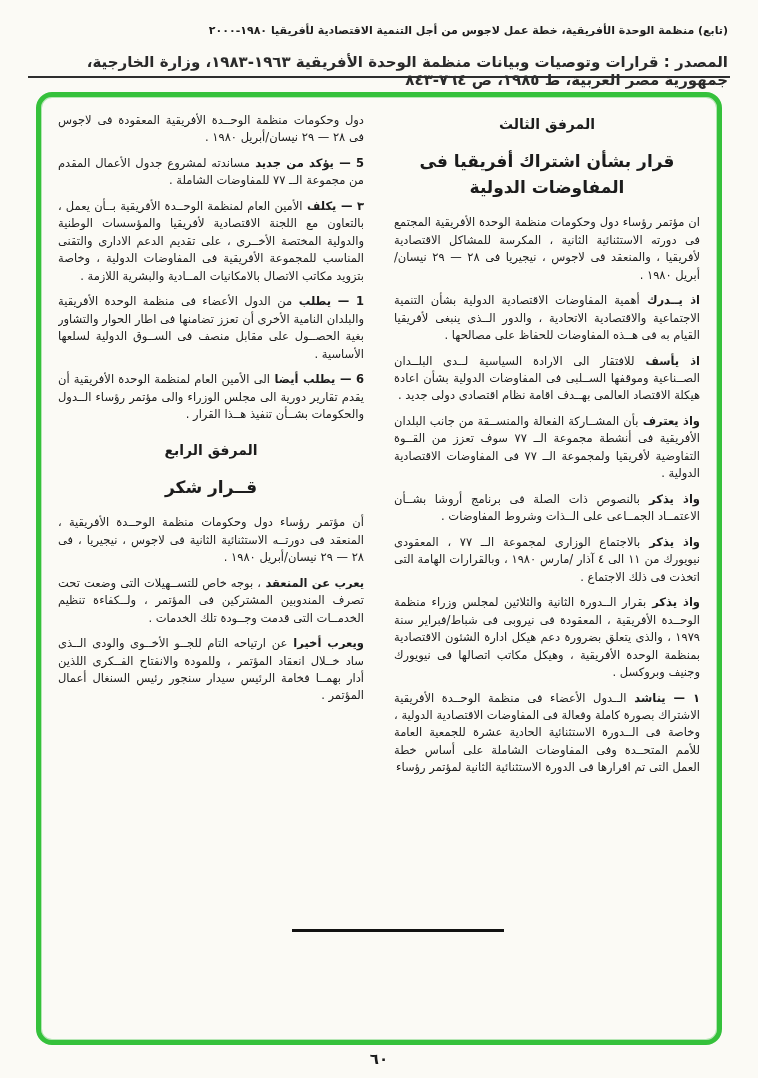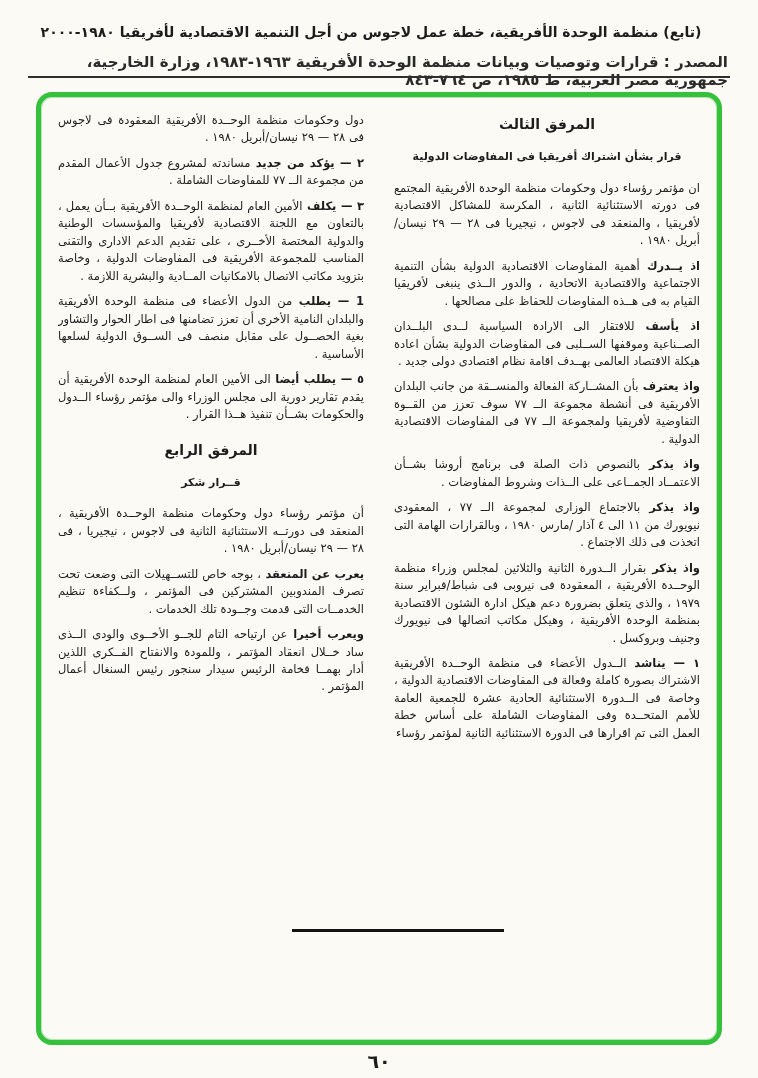--- a/index.html
+++ b/index.html
@@ -14,23 +14,22 @@
     background: #fbfaf5;
     color: #1c1c1c;
     font-family: "DejaVu Sans", sans-serif;
   }
   .header-title {
     position: absolute;
     top: 24px;
     left: 14px;
     right: 30px;
     direction: rtl;
-    text-align: center;
     font-weight: bold;
-    font-size: 14px;
+    font-size: 11px;
     letter-spacing: 0.2px;
   }
   .source-line {
     position: absolute;
     top: 53px;
     left: 30px;
     right: 30px;
     direction: rtl;
     text-align: right;
     font-weight: bold;
@@ -84,40 +83,40 @@
     font-weight: bold;
     font-size: 14px;
     margin: 2px 0 10px 0;
   }
   .annex-heading.secondary {
     margin-top: 16px;
   }
   .resolution-title {
     text-align: center;
     font-weight: bold;
-    font-size: 11px;
+    font-size: 17px;
     margin: 14px 0 14px 0;
     line-height: 1.5;
   }
   .bottom-divider {
     position: absolute;
     top: 929px;
     left: 292px;
     width: 212px;
     height: 3px;
     background: #121212;
   }
   .page-number {
     position: absolute;
     top: 1050px;
     left: 0;
     right: 0;
     text-align: center;
     font-weight: bold;
-    font-size: 19px;
+    font-size: 15px;
   }
 </style>
 </head>
 <body>
 
 <div class="header-title">(تابع) منظمة الوحدة الأفريقية، خطة عمل لاجوس من أجل التنمية الاقتصادية لأفريقيا ١٩٨٠-٢٠٠٠</div>
 <div class="source-line">المصدر : قرارات وتوصيات وبيانات منظمة الوحدة الأفريقية ١٩٦٣-١٩٨٣، وزارة الخارجية، جمهورية مصر العربية، ط ١٩٨٥، ص ٧٦٤-٨٤٣</div>
 <div class="header-rule"></div>
 
 <div class="annotation-frame"></div>
@@ -133,24 +132,24 @@
     <p><span class="lead">اذ يأسف </span><span>للافتقار الى الارادة السياسية لــدى البلــدان الصــناعية وموقفها الســلبى فى المفاوضات الدولية بشأن اعادة هيكلة الاقتصاد العالمى بهــدف اقامة نظام اقتصادى دولى جديد .</span></p>
     <p><span class="lead">واذ يعترف </span><span>بأن المشــاركة الفعالة والمنســقة من جانب البلدان الأفريقية فى أنشطة مجموعة الــ ٧٧ سوف تعزز من القــوة التفاوضية لأفريقيا ولمجموعة الــ ٧٧ فى المفاوضات الاقتصادية الدولية .</span></p>
     <p><span class="lead">واذ يذكر </span><span>بالنصوص ذات الصلة فى برنامج أروشا بشــأن الاعتمــاد الجمــاعى على الــذات وشروط المفاوضات .</span></p>
     <p><span class="lead">واذ يذكر </span><span>بالاجتماع الوزارى لمجموعة الــ ٧٧ ، المعقودى نيويورك من ١١ الى ٤ آذار /مارس ١٩٨٠ ، وبالقرارات الهامة التى اتخذت فى ذلك الاجتماع .</span></p>
     <p><span class="lead">واذ يذكر </span><span>بقرار الــدورة الثانية والثلاثين لمجلس وزراء منظمة الوحــدة الأفريقية ، المعقودة فى نيروبى فى شباط/فبراير سنة ١٩٧٩ ، والذى يتعلق بضرورة دعم هيكل ادارة الشئون الاقتصادية بمنظمة الوحدة الأفريقية ، وهيكل مكاتب اتصالها فى نيويورك وجنيف وبروكسل .</span></p>
     <p><span class="lead">١ — يناشد </span><span>الــدول الأعضاء فى منظمة الوحــدة الأفريقية الاشتراك بصورة كاملة وفعالة فى المفاوضات الاقتصادية الدولية ، وخاصة فى الــدورة الاستثنائية الحادية عشرة للجمعية العامة للأمم المتحــدة وفى المفاوضات الشاملة على أساس خطة العمل التى تم اقرارها فى الدورة الاستثنائية الثانية لمؤتمر رؤساء</span></p>
   </div>
 
   <div class="col">
     <p><span class="lead"></span><span>دول وحكومات منظمة الوحــدة الأفريقية المعقودة فى لاجوس فى ٢٨ — ٢٩ نيسان/أبريل ١٩٨٠ .</span></p>
-    <p><span class="lead">٢ — يؤكد من جديد </span><span>مساندته لمشروع جدول الأعمال المقدم من مجموعة الــ ٧٧ للمفاوضات الشاملة .</span></p>
+    <p><span class="lead">5 — يؤكد من جديد </span><span>مساندته لمشروع جدول الأعمال المقدم من مجموعة الــ ٧٧ للمفاوضات الشاملة .</span></p>
     <p><span class="lead">٣ — يكلف </span><span>الأمين العام لمنظمة الوحــدة الأفريقية بــأن يعمل ، بالتعاون مع اللجنة الاقتصادية لأفريقيا والمؤسسات الوطنية والدولية المختصة الأخــرى ، على تقديم الدعم الادارى والتقنى المناسب للمجموعة الأفريقية فى المفاوضات الدولية ، وخاصة بتزويد مكاتب الاتصال بالامكانيات المــادية والبشرية اللازمة .</span></p>
     <p><span class="lead">1 — يطلب </span><span>من الدول الأعضاء فى منظمة الوحدة الأفريقية والبلدان النامية الأخرى أن تعزز تضامنها فى اطار الحوار والتشاور بغية الحصــول على مقابل منصف فى الســوق الدولية لسلعها الأساسية .</span></p>
-    <p><span class="lead">٥ — يطلب أيضا </span><span>الى الأمين العام لمنظمة الوحدة الأفريقية أن يقدم تقارير دورية الى مجلس الوزراء والى مؤتمر رؤساء الــدول والحكومات بشــأن تنفيذ هــذا القرار .</span></p>
+    <p><span class="lead">6 — يطلب أيضا </span><span>الى الأمين العام لمنظمة الوحدة الأفريقية أن يقدم تقارير دورية الى مجلس الوزراء والى مؤتمر رؤساء الــدول والحكومات بشــأن تنفيذ هــذا القرار .</span></p>
 
     <div class="annex-heading secondary">المرفق الرابع</div>
     <div class="resolution-title">قــرار شكر</div>
 
     <p><span class="lead"></span><span>أن مؤتمر رؤساء دول وحكومات منظمة الوحــدة الأفريقية ، المنعقد فى دورتــه الاستثنائية الثانية فى لاجوس ، نيجيريا ، فى ٢٨ — ٢٩ نيسان/أبريل ١٩٨٠ .</span></p>
     <p><span class="lead">يعرب عن المنعقد </span><span>، بوجه خاص للتســهيلات التى وضعت تحت تصرف المندوبين المشتركين فى المؤتمر ، ولــكفاءة تنظيم الخدمــات التى قدمت وجــودة تلك الخدمات .</span></p>
     <p><span class="lead">ويعرب أخيرا </span><span>عن ارتياحه التام للجــو الأخــوى والودى الــذى ساد خــلال انعقاد المؤتمر ، وللمودة والانفتاح الفــكرى اللذين أدار بهمــا فخامة الرئيس سيدار سنجور رئيس السنغال أعمال المؤتمر .</span></p>
   </div>
 
 </div>

